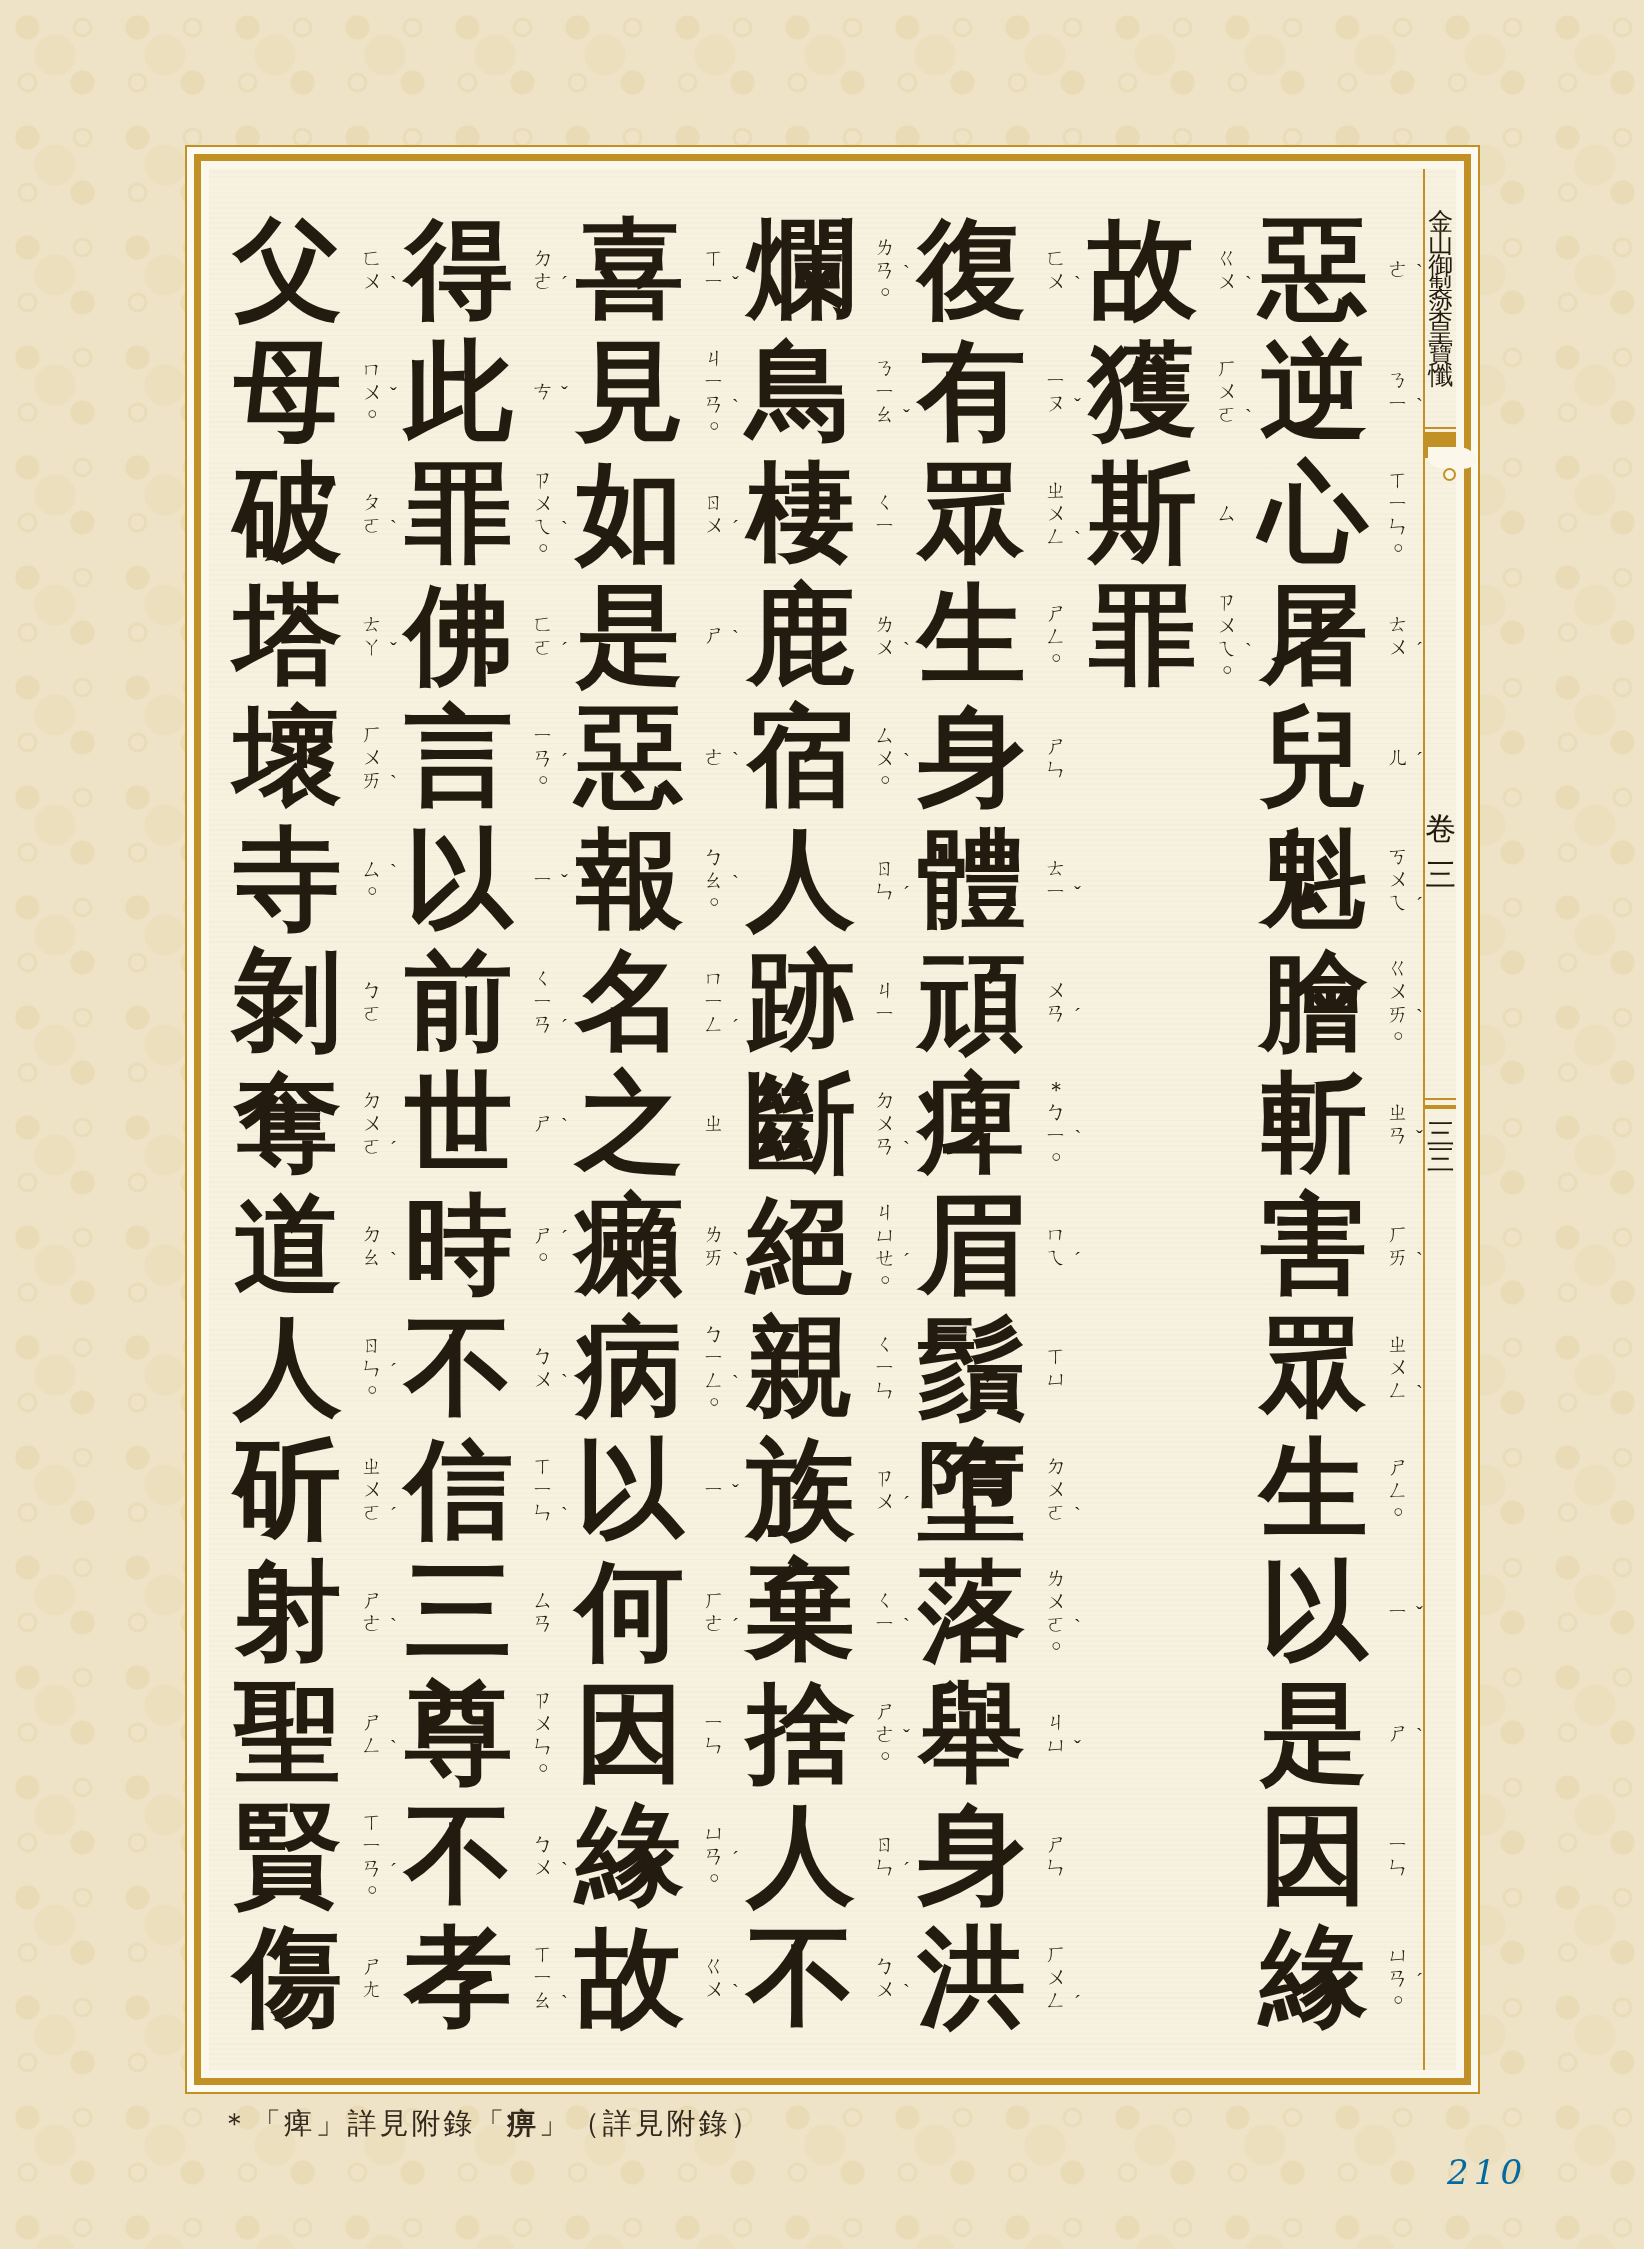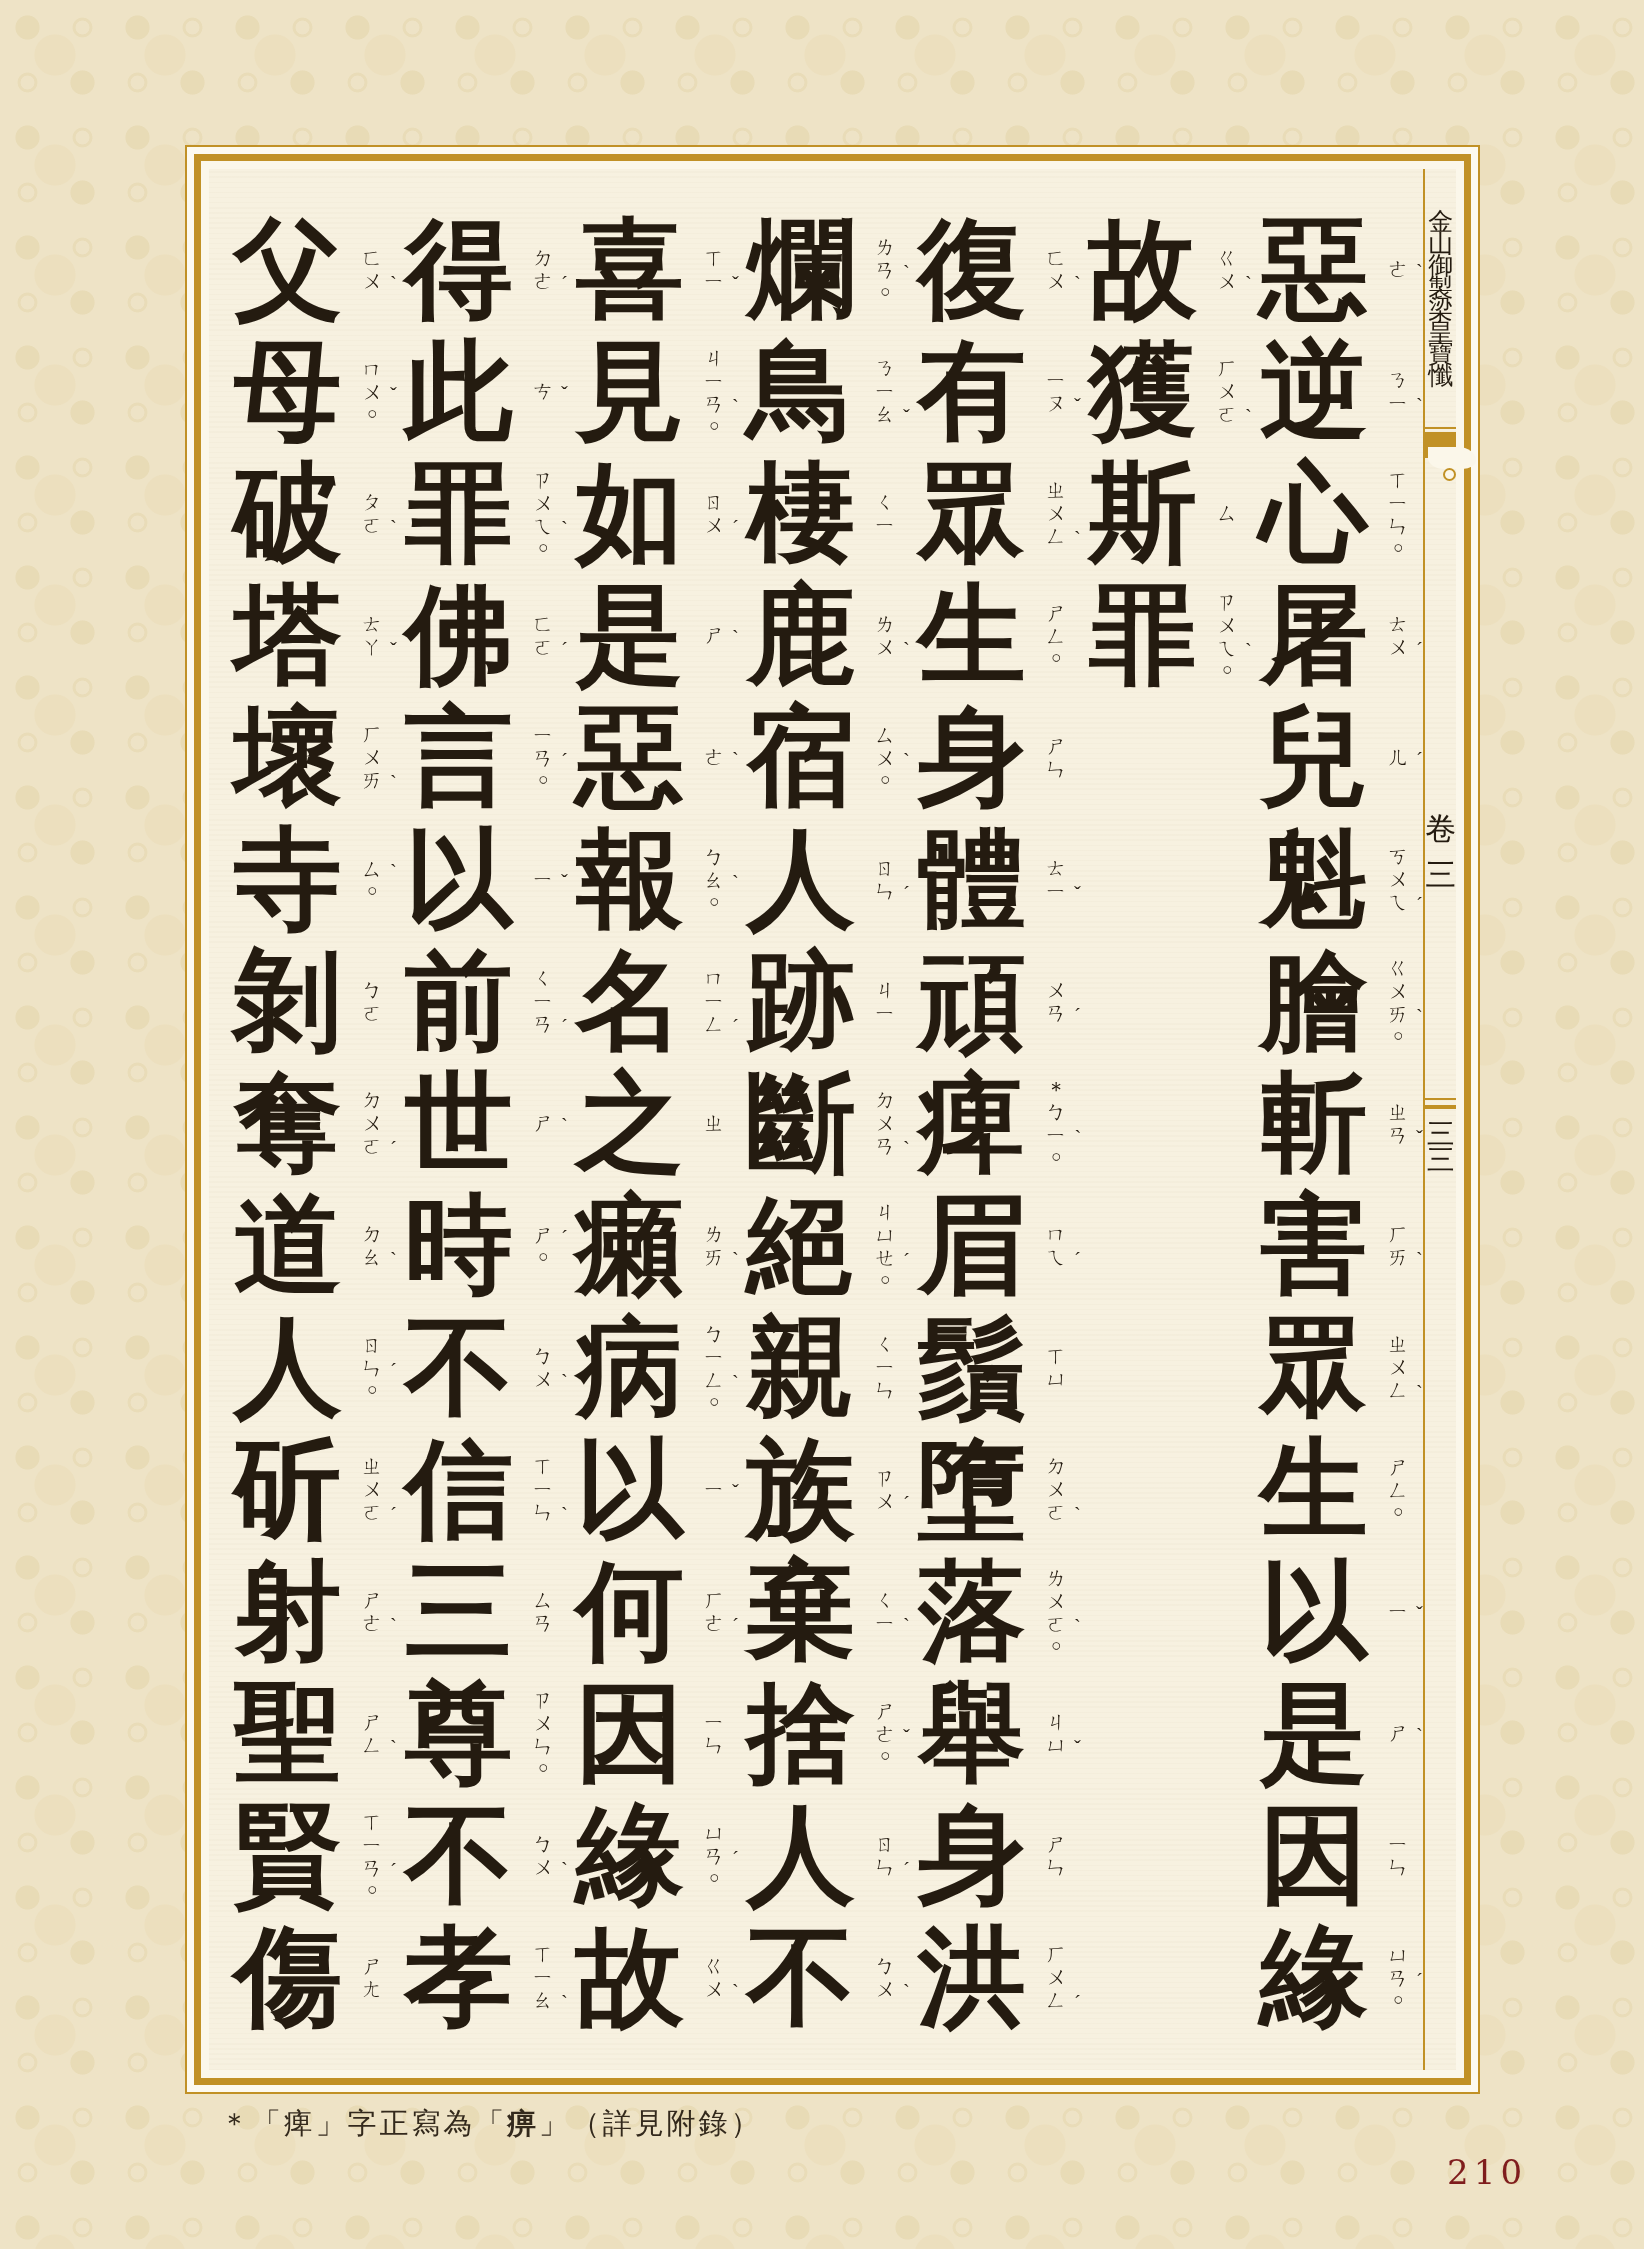--- a/index.html
+++ b/index.html
@@ -62,21 +62,21 @@
   .side-volume{position:absolute;top:645px;left:0;width:100%;display:flex;flex-direction:column;align-items:center;gap:17.6px;}
   .vol-char{font-size:31px;line-height:29px;}
   .folio-divider{position:absolute;top:929px;left:0;width:100%;}
   .fd-a{height:2.2px;background:#c19126;margin-bottom:5.1px;}
   .fd-b{height:3.7px;background:#c19126;}
   .side-folio{position:absolute;top:952px;left:0;width:100%;display:flex;flex-direction:column;align-items:center;}
   .folio-char{font-size:28px;line-height:26px;}
   
   .footnote{position:absolute;left:220px;top:2104px;font-size:29px;letter-spacing:2.9px;color:#33291c;}
   .fn-bold{font-weight:bold;}
-  .pagenum{position:absolute;left:1447px;top:2152px;font-size:34px;letter-spacing:5.1px;color:#7f1d1d;font-family:"DejaVu Serif",serif;}
+  .pagenum{position:absolute;left:1447px;top:2152px;font-size:34px;letter-spacing:5.1px;color:#0369a1;font-family:"DejaVu Serif",serif;font-style:italic;}
 </style>
 </head>
 <body>
 
 <div class="frame-outer">
   <div class="frame-inner">
     <div class="content">
 
       <div class="main">
         <div class="cols">
@@ -1086,16 +1086,16 @@
         <div class="side-folio">
             <div class="folio-char">三</div>
             <div class="folio-char">三</div>
           </div>
       </div>
 
     </div>
   </div>
 </div>
 
-<div class="footnote"><span>＊「痺」字正寫為「</span><span class="fn-bold">痹</span><span>」（詳見附錄）</span></div>
+<div class="footnote"><span>＊「痺」詳見附錄「</span><span class="fn-bold">痹</span><span>」（詳見附錄）</span></div>
 
 <div class="pagenum">210</div>
 
 
 </body></html>

